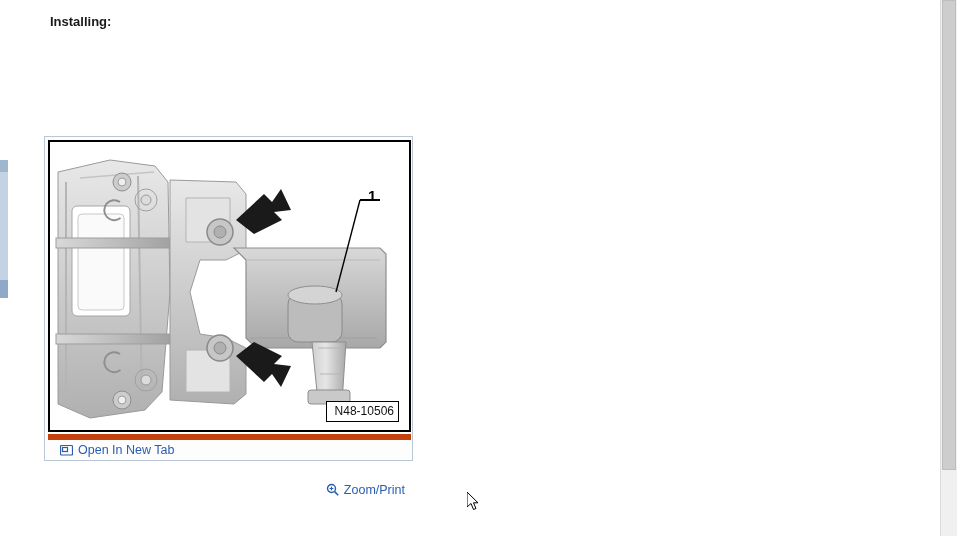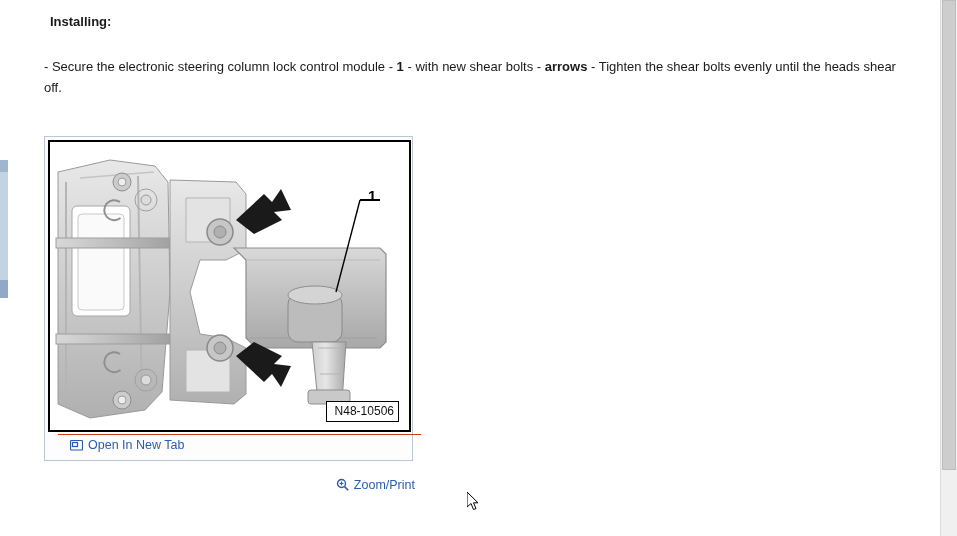--- a/index.html
+++ b/index.html
@@ -113,25 +113,25 @@
     top: 3px;
     width: 363px;
     height: 292px;
     border: 2px solid #000;
     box-sizing: border-box;
     background: #ffffff;
     overflow: hidden;
   }
   #figure-toolbar {
     position: absolute;
-    left: 13px;
+    left: 3px;
     top: 297px;
     width: 363px;
     height: 24px;
-    border-top: 1px solid #c2410c;
+    border-top: 6px solid #c2410c;
     box-sizing: border-box;
   }
   .tool-link {
     position: absolute;
     top: 3px;
     font-size: 12.5px;
     color: #2a5db0;
     cursor: pointer;
     white-space: nowrap;
   }
@@ -186,23 +186,20 @@
   <div class="edge-strip s1"></div>
   <div class="edge-strip s2"></div>
   <div class="edge-strip s3"></div>
   <div class="edge-strip s4"></div>
   <div class="edge-strip s5"></div>
 
   <div id="content">
 
     <div class="heading">Installing:</div>
 
-    <div class="para">
-      <span>-  Secure the electronic steering column lock control module - </span><b>1</b><span> - with new shear bolts - </span><b>arrows</b><span> -  Tighten the shear bolts evenly until the heads shear off.</span>
-    </div>
 
     <div id="figure-block">
 
       <div id="figure-image">
         <svg width="359" height="288" viewBox="0 0 359 288">
           <defs>
             <linearGradient id="gMetal" x1="0" y1="0" x2="0" y2="1">
               <stop offset="0%" stop-color="#e8e8e8"></stop>
               <stop offset="45%" stop-color="#cfcfcf"></stop>
               <stop offset="100%" stop-color="#b0b0b0"></stop>

